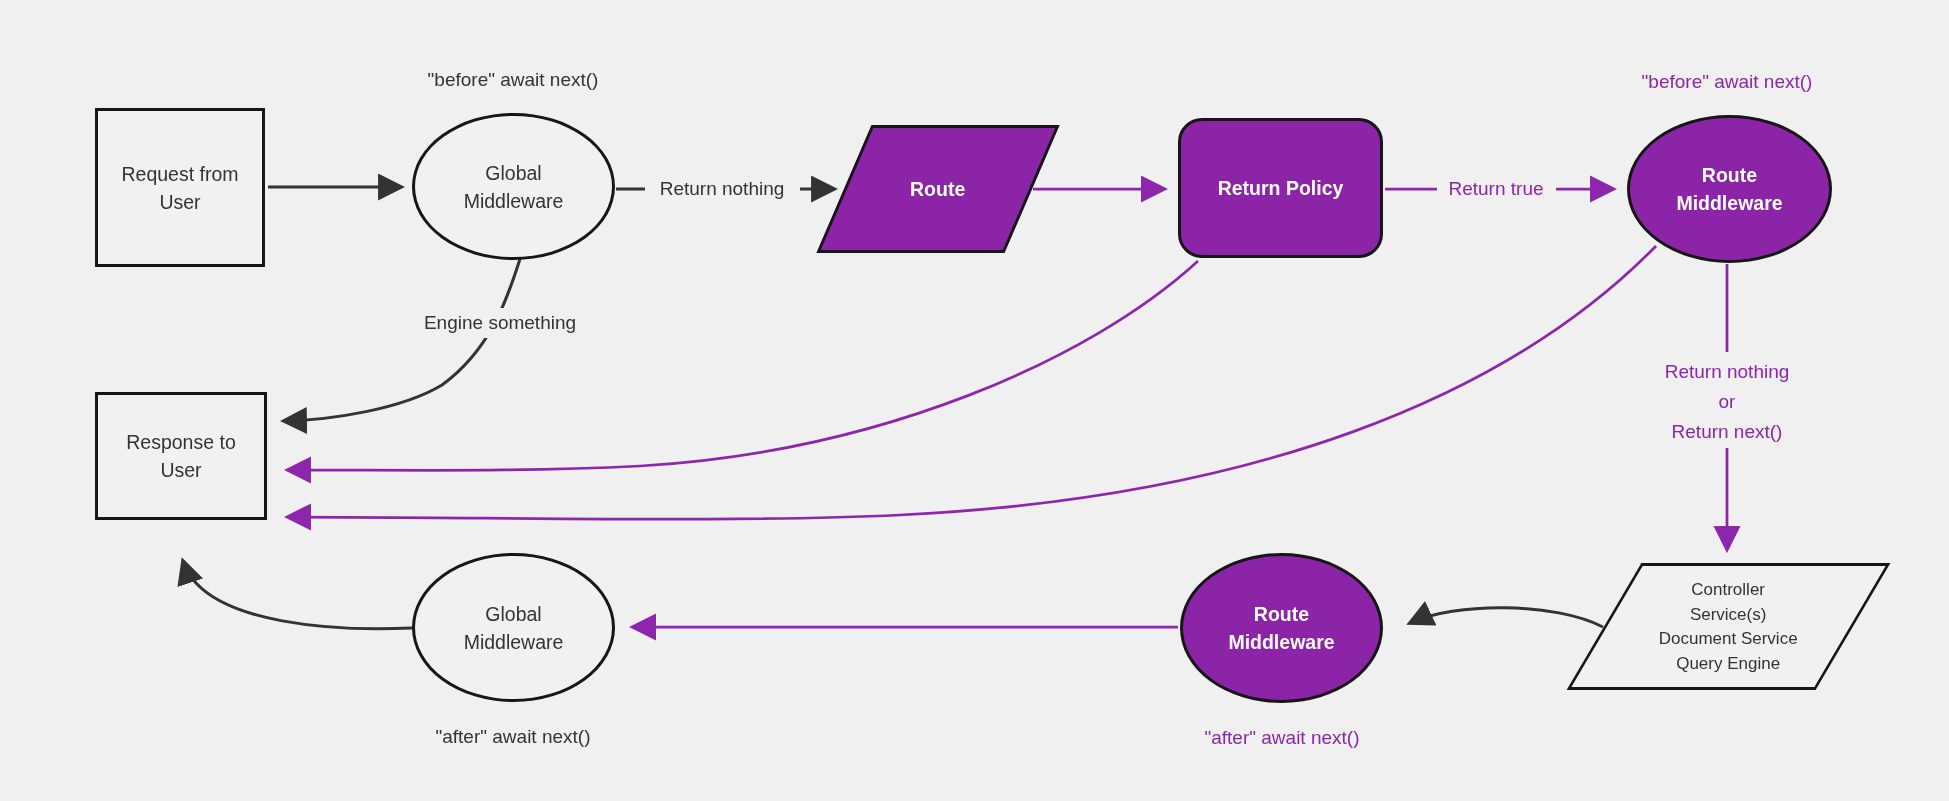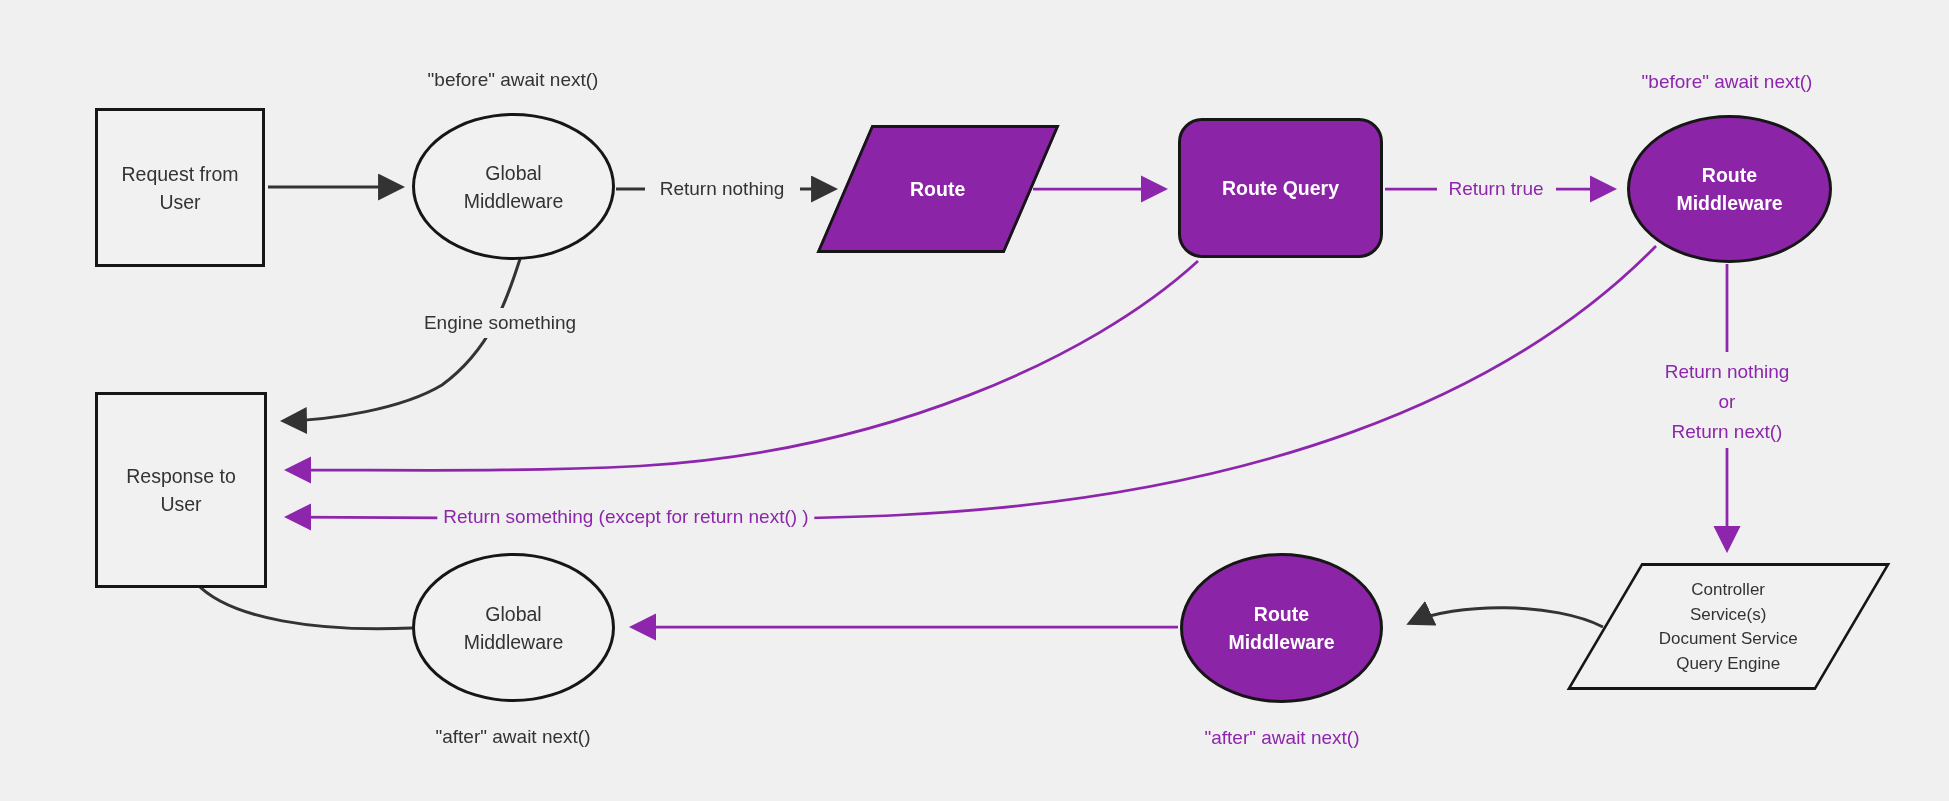--- a/index.html
+++ b/index.html
@@ -87,21 +87,21 @@
   <div class="node ellipse" style="left:412px;top:113px;width:203px;height:147px;">
     <span>Global
 Middleware</span>
   </div>
 
   <div class="node purple-node para" style="left:844px;top:125px;width:188px;height:128px;">
     <span class="unskew">Route</span>
   </div>
 
   <div class="node purple-node rounded" style="left:1178px;top:118px;width:205px;height:140px;">
-    <span>Route Query</span>
+    <span>Return Policy</span>
   </div>
 
   <div class="node purple-node ellipse" style="left:1627px;top:115px;width:205px;height:148px;">
     <span>Route
 Middleware</span>
   </div>
 
   <div class="node para-wide small-text" style="left:1604px;top:563px;width:249px;height:127px;">
     <span class="unskew">Controller
 Service(s)
@@ -112,39 +112,38 @@
   <div class="node purple-node ellipse" style="left:1180px;top:553px;width:203px;height:150px;">
     <span>Route
 Middleware</span>
   </div>
 
   <div class="node ellipse" style="left:412px;top:553px;width:203px;height:149px;">
     <span>Global
 Middleware</span>
   </div>
 
-  <div class="node" style="left:95px;top:392px;width:172px;height:196px;">
+  <div class="node" style="left:95px;top:392px;width:172px;height:128px;">
     <span>Response to
 User</span>
   </div>
 
   <div class="label" style="left:513px;top:80px;">"before" await next()</div>
 
   <div class="label" style="left:722px;top:189px;">Return nothing</div>
 
   <div class="label masked" style="left:500px;top:323px;">Engine something</div>
 
   <div class="label purple-text" style="left:1496px;top:189px;">Return true</div>
 
   <div class="label purple-text" style="left:1727px;top:82px;">"before" await next()</div>
 
   <div class="label purple-text" style="left:1727px;top:402px;">Return nothing
 or
 Return next()</div>
 
 
-  <div class="label purple-text masked" style="left:626px;top:517px;">Return something (except for return next() )</div>
 
   <div class="label purple-text" style="left:1282px;top:738px;">"after" await next()</div>
 
   <div class="label" style="left:513px;top:737px;">"after" await next()</div>
 
 </div>
 
 </body></html>

